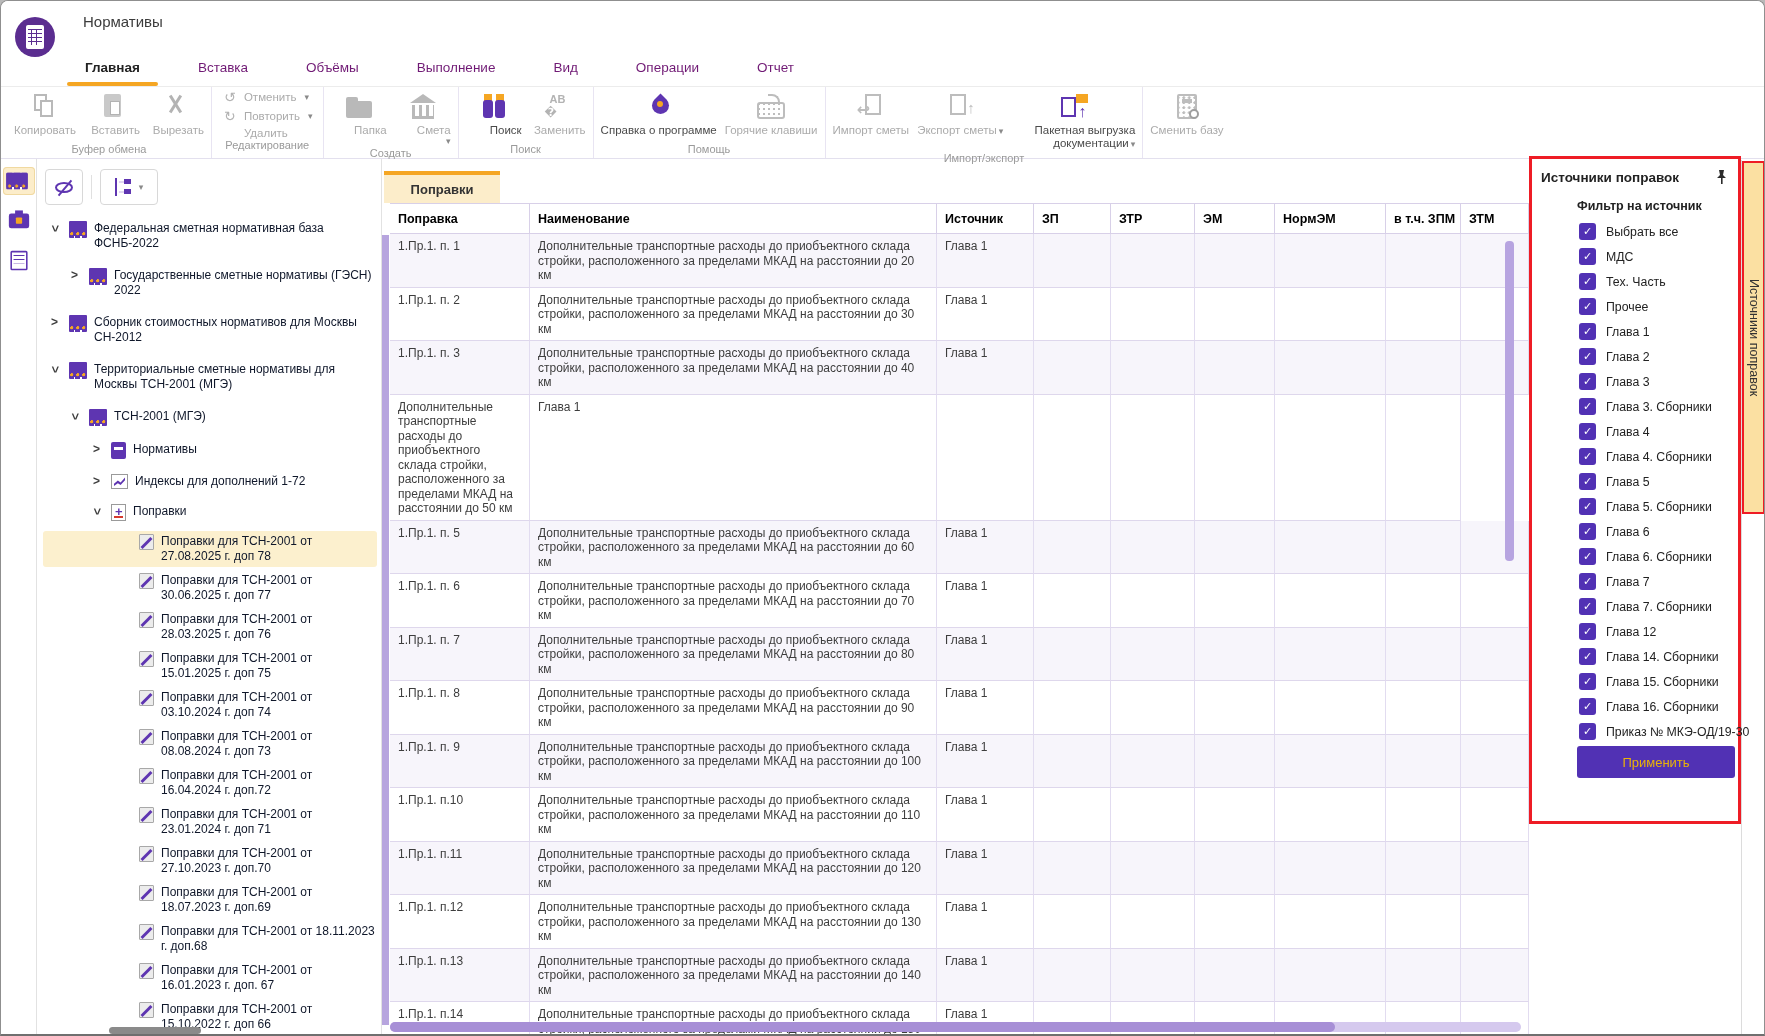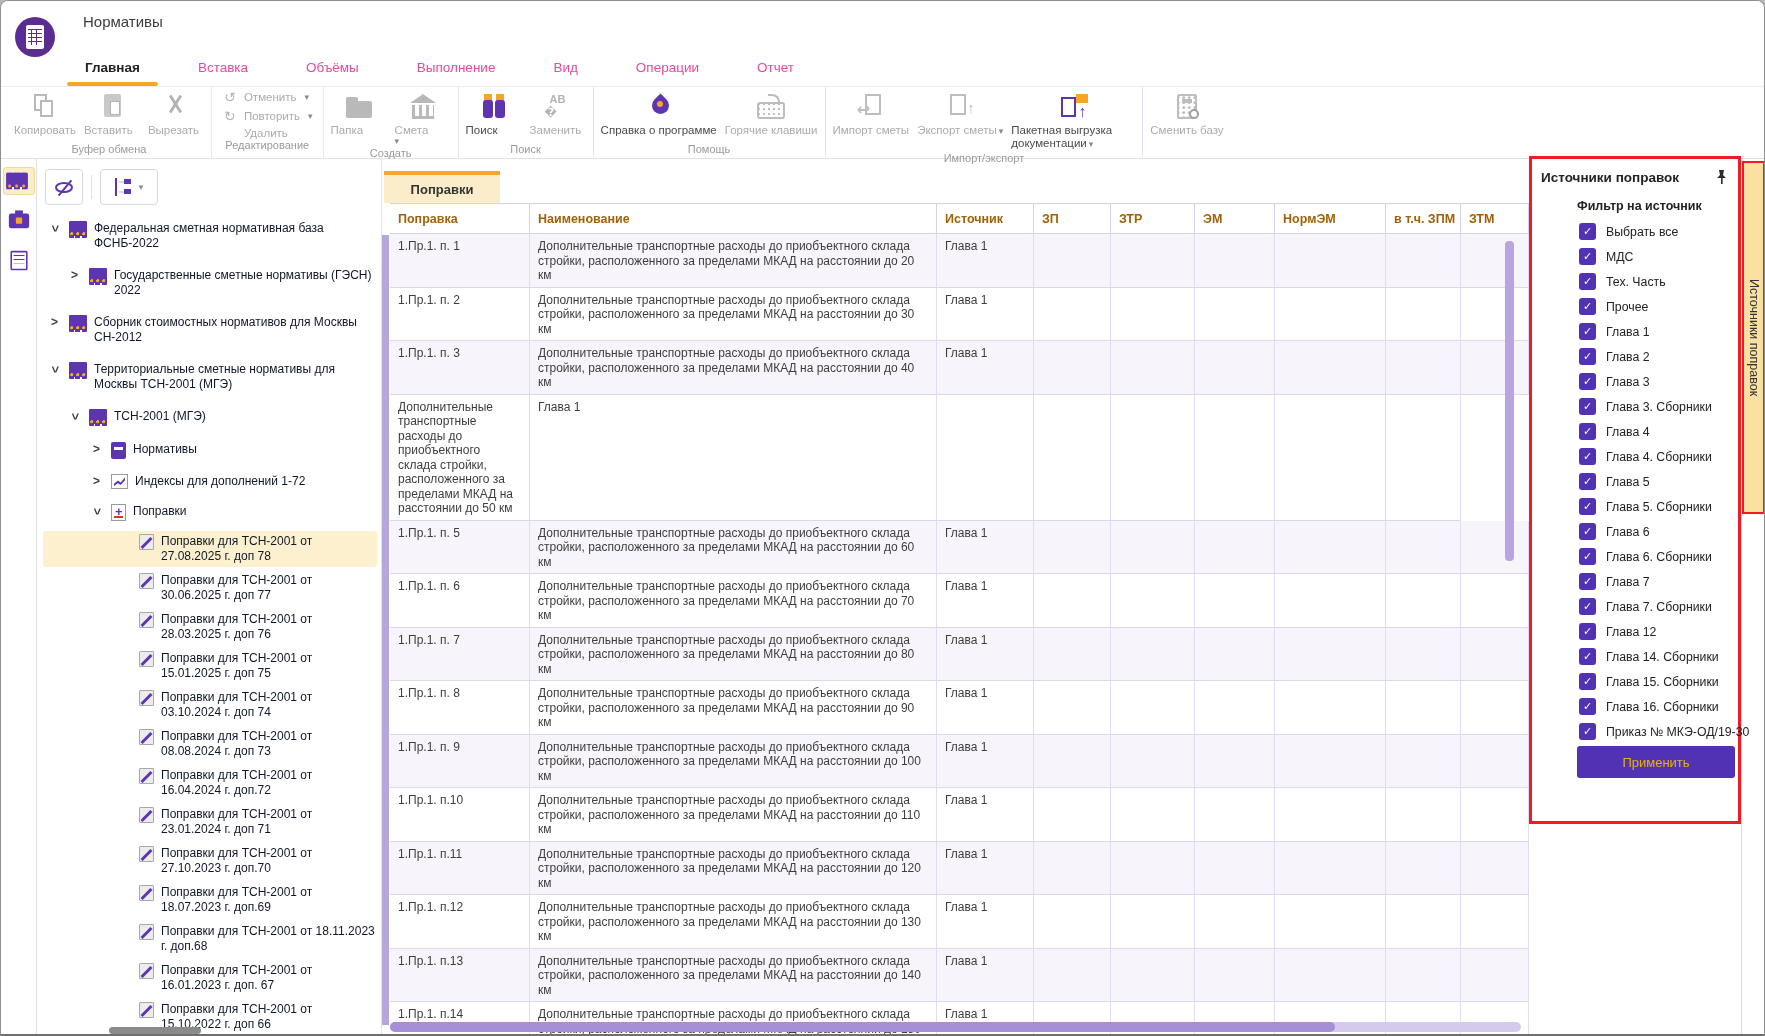--- a/index.html
+++ b/index.html
@@ -8,30 +8,30 @@
 
   
   .titlebar { position:relative; height:86px; background:#fff; border-bottom:1px solid #ececec; }
   .applogo { position:absolute; left:14px; top:16px; width:40px; height:40px; border-radius:50%; background:#5b2d90; }
   .applogo::before { content:""; position:absolute; left:11px; top:8px; width:18px; height:24px; background:#fff; border-radius:2px; }
   .applogo::after { content:""; position:absolute; left:13px; top:12px; width:14px; height:16px;
      background:linear-gradient(90deg,transparent 0 3px,#5b2d90 3px 4px,transparent 4px 8px,#5b2d90 8px 9px,transparent 9px),
                 repeating-linear-gradient(#5b2d90 0 1px,transparent 1px 4px); }
   .apptitle { position:absolute; left:82px; top:12px; font-size:15px; color:#3c3c3c; }
   .tabs { position:absolute; left:80px; bottom:0; display:flex; gap:50px; }
-  .tab { position:relative; padding:7px 4px 11px; font-size:13.5px; color:#ec4899; cursor:pointer; }
+  .tab { position:relative; padding:7px 4px 11px; font-size:13.5px; color:#701a75; cursor:pointer; }
   .tab.active { font-weight:bold; color:#222; }
   .tab.active::after { content:""; position:absolute; left:-14px; right:-14px; bottom:0; height:4px; background:#f5a623; border-radius:2px; }
 
   
   .ribbon { height:72px; display:flex; background:#fff; border-bottom:1px solid #e3e0ee; padding-left:6px; }
   .rgroup { display:flex; flex-direction:column; border-right:1px solid #e8e4f2; padding:0 4px; }
   .rbuttons { flex:1; display:flex; align-items:flex-start; gap:2px; padding-top:2px; }
   .glabel { height:15px; text-align:center; font-size:11px; color:#9a9a9a; white-space:nowrap; padding:0 8px; }
-  .rbtn { min-width:62px; max-width:130px; padding:2px 3px; border-radius:4px; text-align:left; cursor:pointer; }
+  .rbtn { min-width:62px; max-width:130px; padding:2px 3px; border-radius:4px; text-align:right; cursor:pointer; }
   .rbtn.active { background:#fcedca; box-shadow:inset 0 0 0 1px #f0d9a0; }
   .rlabel { font-size:11.5px; line-height:12.5px; color:#4a4a4a; }
   .rbtn.disabled .rlabel { color:#ababab; }
   .dda { display:none; font-size:9px; color:#8a8a8a; margin-left:2px; }
   .dda.show { display:inline; }
   .dda2 { display:none; font-size:9px; color:#8a8a8a; line-height:8px; }
   .dda2.show { display:block; }
   .stack { display:flex; flex-direction:column; justify-content:center; gap:3px; padding:2px 6px 0; }
   .sbtn { display:flex; align-items:center; gap:6px; font-size:11.5px; color:#ababab; cursor:pointer; white-space:nowrap; }
   .sicn { font-size:14px; color:#b3b3b3; width:16px; text-align:center; }
@@ -125,21 +125,21 @@
   .ti-edit::after { content:""; position:absolute; left:5px; top:1px; width:3px; height:14px; background:#5e35b1; transform:rotate(45deg); }
   .tlabel { font-size:12px; line-height:15px; color:#0f172a; }
   .tree-hscroll { position:absolute; left:72px; bottom:1px; width:92px; height:7px; border-radius:4px; background:#8a8a8a; }
 
   
   .main { position:relative; width:1147px; flex:none; overflow:hidden; }
   .doctab { display:inline-flex; align-items:center; justify-content:center; margin:12px 0 0 2px; width:116px; height:32px;
     background:#fcedca; border-top:4px solid #f5a623; font-size:13px; font-weight:600; color:#333; cursor:pointer; }
   .thead,.trow { display:grid; grid-template-columns:140px 407px 97px 77px 84px 80px 111px 75px 68px; margin-left:8px; }
   .thead { border-top:1px solid #d8d0e8; }
-  .thead .hc { padding:8px 8px 7px; font-size:12.5px; font-weight:bold; color:#a16207; border-right:1px solid #d8d0e8; border-bottom:1px solid #d8d0e8; background:#fff; white-space:nowrap; overflow:hidden; }
+  .thead .hc { padding:8px 8px 7px; font-size:12.5px; font-weight:bold; color:#000000; border-right:1px solid #d8d0e8; border-bottom:1px solid #d8d0e8; background:#fff; white-space:nowrap; overflow:hidden; }
   .trow > div { padding:5px 8px 4px; font-size:12px; line-height:14.5px; color:#3d3d3d; border-right:1px solid #e2dcf0; border-bottom:1px solid #ded7ec; }
   .trow { min-height:36px; background:#fff; }
   .tbody .trow:nth-of-type(odd) { background:#f7f5fb; }
   .trow .num { text-align:right; }
   .leftbar { position:absolute; left:0; top:76px; width:7px; height:790px; background:#b7a5de; }
   .vscroll { position:absolute; left:1123px; top:82px; width:9px; height:320px; border-radius:4px; background:#b7a4e0; }
   .hscroll { position:absolute; left:8px; bottom:3px; width:1131px; height:10px; border-radius:5px; background:#d5c9ee; }
   .hthumb { width:945px; height:10px; border-radius:5px; background:#a78fd6; }
 
   

